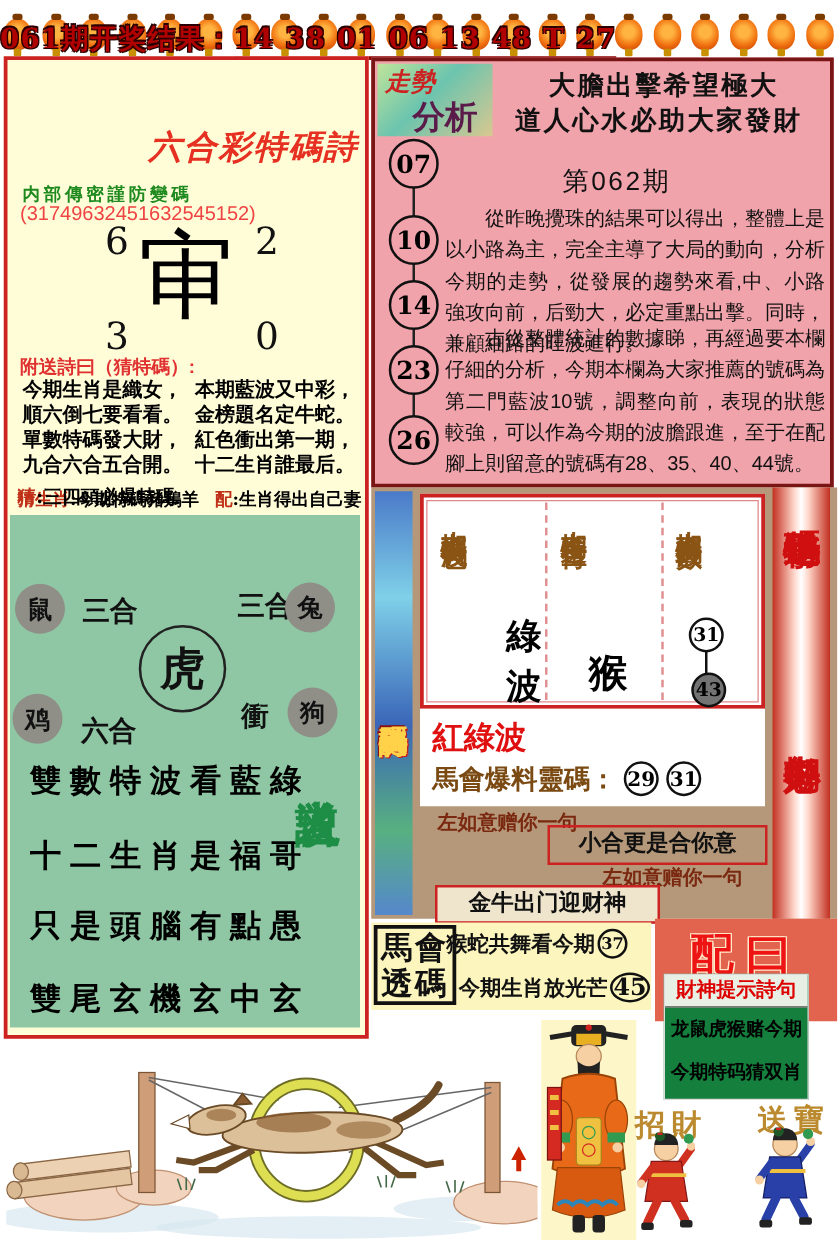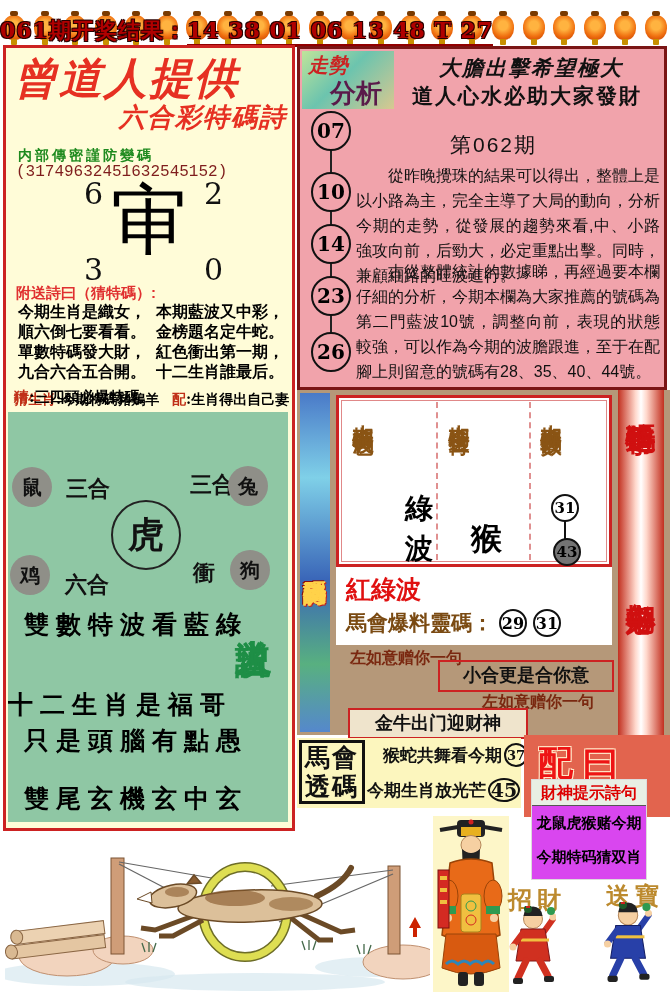--- a/index.html
+++ b/index.html
@@ -18,21 +18,21 @@
   .lantern:before{content:"";position:absolute;top:-4px;left:7px;width:8px;height:5px;background:#7a3a00;border-radius:2px;}
   .lantern:after{content:"";position:absolute;bottom:-5px;left:8px;width:6px;height:6px;background:#c89000;border-radius:1px;}
   .banner-text{left:0;top:16px;width:670px;text-align:left;font-size:22px;font-weight:bold;color:#b00000;
                letter-spacing:1px;text-shadow:-1px -1px 0 #2a0000,1px -1px 0 #2a0000,-1px 1px 0 #2a0000,1px 1px 0 #2a0000;}
   .banner-text .nums{border-bottom:3px solid #900000;padding-bottom:1px;}
   
   .panel-left{left:3px;top:45px;width:292px;height:786px;background:#fffcd8;border:3px solid #cc2222;box-sizing:border-box;}
   .lp-title{left:8px;top:2px;font-size:43px;font-weight:bold;font-style:italic;color:#e63022;letter-spacing:2px;}
   .lp-sub{right:5px;top:52px;font-size:26px;font-weight:bold;font-style:italic;color:#e63022;letter-spacing:2px;}
   .lp-secret{left:12px;top:99px;font-size:14px;font-weight:bold;color:#1e8a1e;letter-spacing:3px;}
-  .lp-code{left:10px;top:115px;font-size:16px;color:#7f1d1d;font-family:Liberation Mono, monospace;}
+  .lp-code{left:10px;top:115px;font-size:16px;color:#ef4444;}
   .pz-num{font-size:30px;color:#111;}
   .pz-char{left:88px;top:134px;width:110px;text-align:center;font-size:76px;line-height:1;color:#000;}
   .lp-poemlabel{left:10px;top:236px;font-size:15px;font-weight:bold;color:#e03030;}
   .poem{font-size:16px;font-weight:bold;color:#000;line-height:20px;white-space:nowrap;}
   .redlbl{color:#c03018;font-weight:bold;}
   
   .zodiac{left:2px;top:364px;width:280px;height:410px;background:#8fc7a4;}
   .zo-circle{width:40px;height:40px;border-radius:50%;background:#8f8f88;color:#111;display:flex;
              align-items:center;justify-content:center;font-size:20px;font-weight:bold;}
   .zo-lbl{font-size:22px;font-weight:bold;color:#111;}
@@ -66,23 +66,23 @@
   .gift-box{border:2px solid #cc2222;font-size:18px;font-weight:bold;color:#111;text-align:center;line-height:26px;}
   .strip-red{left:321px;top:0;width:46px;height:345px;
      background:linear-gradient(90deg,#c23020 0%,#ffd8cc 38%,#fff 50%,#ffd8cc 62%,#c23020 100%);}
   .strip-red span{position:absolute;left:6px;font-size:30px;font-weight:bold;color:#d01010;line-height:1.12;}
   
   .mahui{left:297px;top:738px;width:224px;height:70px;background:#fcf6be;}
   .mahui-box{left:2px;top:2px;width:60px;height:58px;border:3px solid #111;text-align:center;
              font-size:25px;font-weight:bold;line-height:29px;color:#111;letter-spacing:2px;}
   .mahui-line{font-size:17px;font-weight:bold;color:#111;display:flex;align-items:center;gap:2px;white-space:nowrap;}
   .pei{left:524px;top:735px;width:146px;height:82px;background:#e2644e;}
-  .pei-title{width:118px;text-align:center;top:5px;font-size:35px;font-weight:bold;color:#ee1414;letter-spacing:10px;
+  .pei-title{width:118px;text-align:right;top:5px;font-size:35px;font-weight:bold;color:#ee1414;letter-spacing:10px;
              text-shadow:-1px -1px 0 #ffe8c8,1px -1px 0 #ffe8c8,-1px 1px 0 #ffe8c8,1px 1px 0 #ffe8c8;}
-  .caishen-box{left:531px;top:779px;width:116px;height:101px;background:#d946ef;border:1px solid #dcdcdc;box-sizing:border-box;}
+  .caishen-box{left:531px;top:779px;width:116px;height:101px;background:#15803d;border:1px solid #dcdcdc;box-sizing:border-box;}
   .cs-band{left:0;top:0;width:100%;height:25px;background:#e8efe4;border-bottom:1px solid #555;
            text-align:center;font-size:16px;font-weight:bold;color:#dd0000;line-height:25px;}
   .cs-line{width:100%;text-align:center;font-size:15px;font-weight:bold;color:#000;white-space:nowrap;}
   .gold-lbl{font-size:24px;font-weight:bold;color:#bc8a2e;letter-spacing:5px;}
   .god-strip{left:433px;top:816px;width:76px;height:176px;background:#fdf6c8;}
 </style>
 </head>
 <body>
 
 <div class="page">
@@ -109,21 +109,20 @@
       <span class="lantern"></span>
       <span class="lantern"></span>
       <span class="lantern"></span>
       <span class="lantern"></span>
     </div>
   <div class="abs banner-text serif">
     <span>061期开奖结果：</span><span class="nums">14 38 01 06 13 48 T 27</span>
   </div>
 
   <div class="abs panel-left">
-    <div class="abs lp-title serif">曾道人提供</div>
     <div class="abs lp-sub serif">六合彩特碼詩</div>
     <div class="abs lp-secret">内部傳密謹防變碼</div>
     <div class="abs lp-code">(31749632451632545152)</div>
 
     <div class="abs pz-num serif" style="left:78px;top:128px;">6</div>
     <div class="abs pz-num serif" style="left:198px;top:128px;">2</div>
     <div class="abs pz-char serif">审</div>
     <div class="abs pz-num serif" style="left:78px;top:204px;">3</div>
     <div class="abs pz-num serif" style="left:198px;top:204px;">0</div>
 
@@ -153,33 +152,33 @@
       <div class="abs zo-circle" style="left:4px;top:55px;">鼠</div>
       <div class="abs zo-lbl serif" style="left:58px;top:62px;">三合</div>
       <div class="abs zo-lbl serif" style="left:182px;top:58px;">三合</div>
       <div class="abs zo-circle" style="left:220px;top:54px;">兔</div>
       <div class="abs zo-center serif">虎</div>
       <div class="abs zo-circle" style="left:2px;top:143px;">鸡</div>
       <div class="abs zo-lbl serif" style="left:57px;top:158px;">六合</div>
       <div class="abs zo-lbl serif" style="left:185px;top:146px;">衝</div>
       <div class="abs zo-circle" style="left:222px;top:138px;">狗</div>
       <div class="abs zo-poem serif" style="left:16px;top:196px;">雙數特波看藍綠</div>
-      <div class="abs zo-poem serif" style="left:0;top:256px;margin-top:20px;">十二生肖是福哥</div>
+      <div class="abs zo-poem serif" style="left:16px;top:256px;">十二生肖是福哥</div>
       <div class="abs zo-poem serif" style="left:16px;top:312px;">只是頭腦有點愚</div>
       <div class="abs zo-poem serif" style="left:16px;top:370px;">雙尾玄機玄中玄</div>
       <div class="abs zo-sig vert serif">曾道人説</div>
     </div>
   </div>
 
   <div class="abs panel-pink">
     <div class="abs badge">
       <span class="b1">走勢</span>
       <span class="b2">分析</span>
     </div>
-    <div class="abs headline" style="left:96px;top:5px;font-style:italic;">大膽出擊希望極大</div>
+    <div class="abs headline" style="left:96px;top:5px;">大膽出擊希望極大</div>
     <div class="abs headline" style="left:92px;top:33px;">道人心水必助大家發財</div>
     <div class="abs" style="left:150px;top:82px;font-size:21px;color:#111;letter-spacing:2px;">第062期</div>
 
     <div class="abs num-line"></div>
     <div class="abs circle num-circle serif" style="left:11px;top:62px;">07</div>
     <div class="abs circle num-circle serif" style="left:11px;top:123px;">10</div>
     <div class="abs circle num-circle serif" style="left:11px;top:175px;">14</div>
     <div class="abs circle num-circle serif" style="left:11px;top:227px;">23</div>
     <div class="abs circle num-circle serif" style="left:11px;top:283px;">26</div>
 
@@ -227,21 +226,21 @@
       <span class="vert serif" style="top:10px;">特碼追擊</span>
       <span class="vert serif" style="top:190px;">每期必中</span>
     </div>
   </div>
 
   <div class="abs mahui">
     <div class="abs mahui-box serif">
       <div>馬會</div>
       <div>透碼</div>
     </div>
-    <div class="abs mahui-line serif" style="left:86px;top:5px;">
+    <div class="abs mahui-line serif" style="left:60px;top:5px;">
       <span>猴蛇共舞看今期</span>
       <span class="circle serif" style="width:24px;height:24px;font-size:13px;">37</span>
     </div>
     <div class="abs mahui-line serif" style="left:70px;top:40px;">
       <span>今期生肖放光芒</span>
       <span class="circle serif" style="width:32px;height:24px;font-size:19px;">45</span>
     </div>
   </div>
 
   <div class="abs pei">

